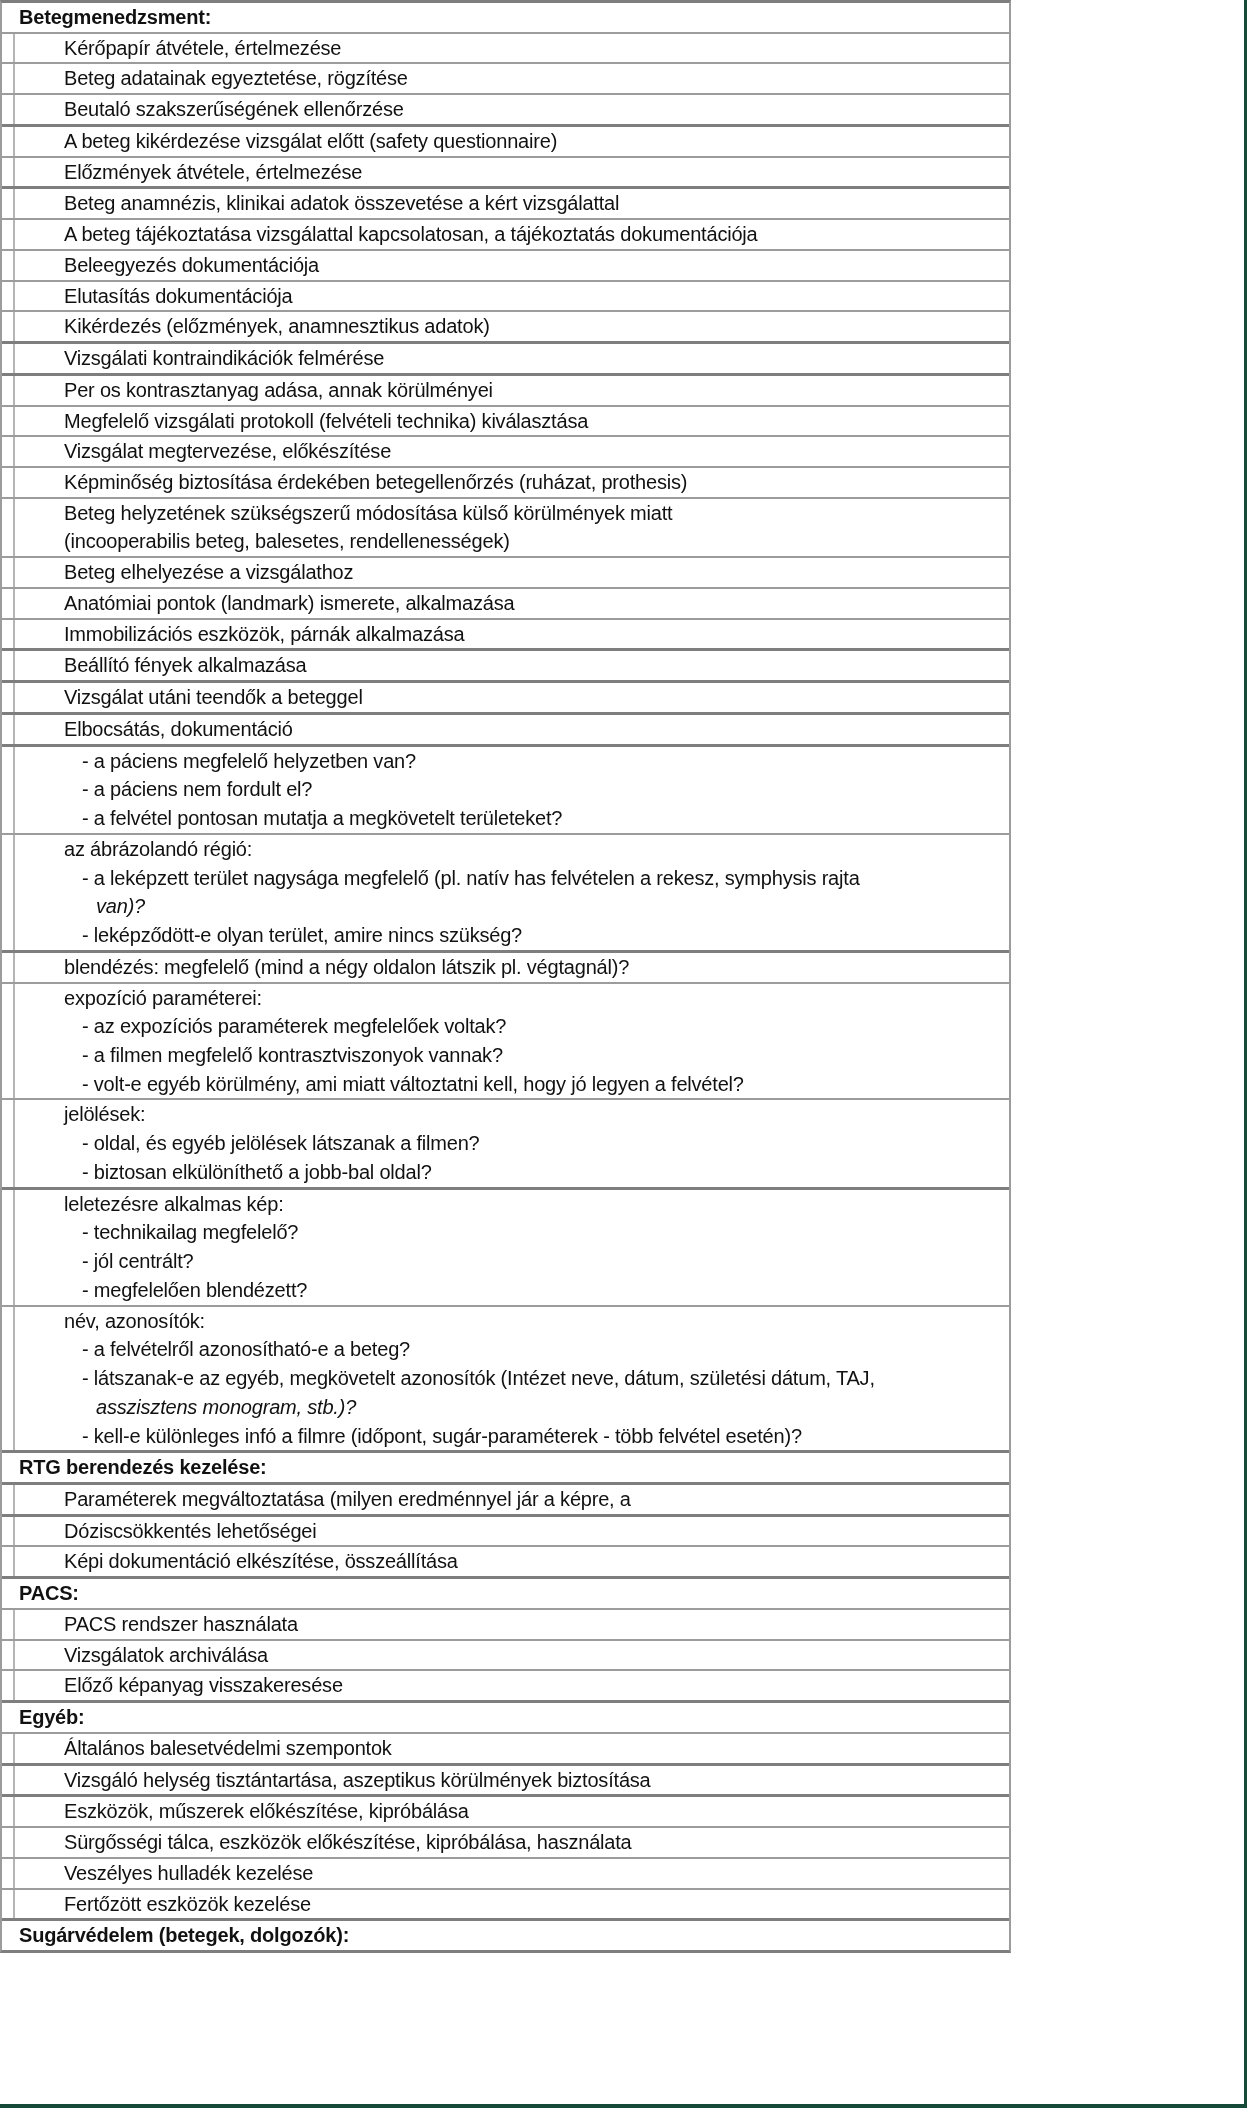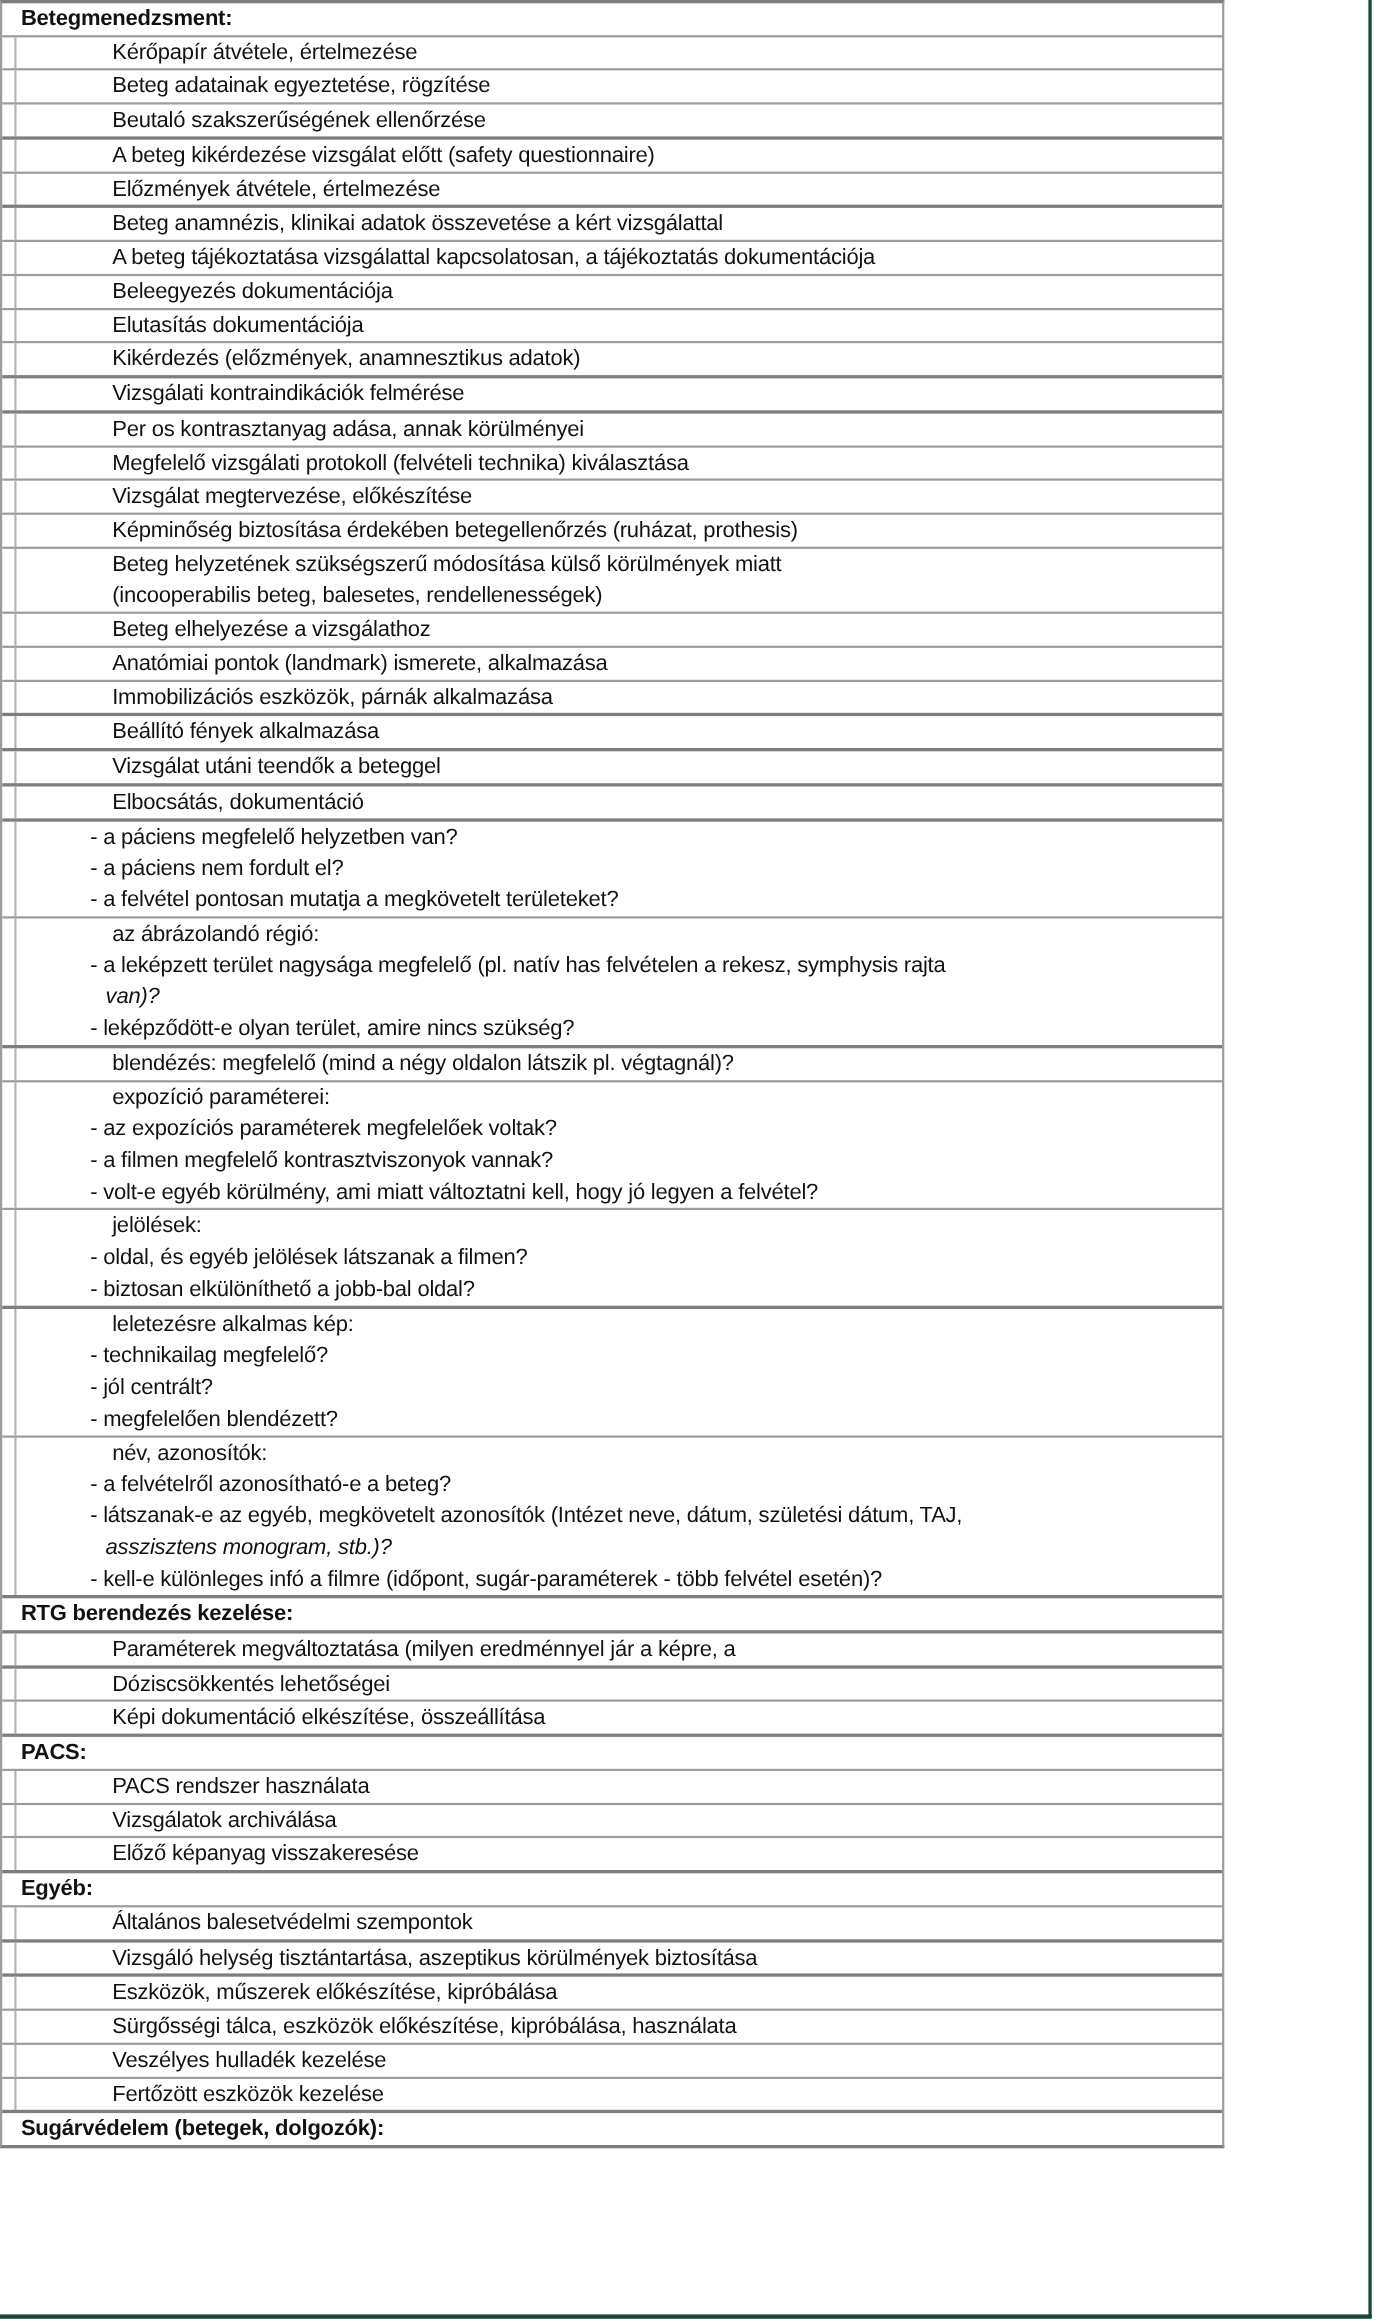--- a/index.html
+++ b/index.html
@@ -11,41 +11,41 @@
   html,body{margin:0;padding:0;background:#ffffff;}
   body{
     width:1250px;height:2113px;position:relative;overflow:hidden;
     font-family:"Liberation Sans","DejaVu Sans",sans-serif;
     color:var(--txt);
   }
   .page{position:absolute;inset:0;background:#ffffff;}
 
   
   .task-table{
-    position:absolute;left:0;top:0;width:1113px;
+    position:absolute;left:0;top:0;width:1011px;
     box-sizing:border-box;background:#ffffff;
     border-top:3px solid var(--grid-dark);
     border-bottom:3px solid var(--grid-dark);
     border-left:2px solid var(--grid);
     border-right:2px solid var(--grid);
   }
   .row{position:relative;border-top:2px solid var(--grid);}
   .row:first-child{border-top:none;}
   .row.thick{border-top:3px solid var(--grid-dark);}
   
   .row.has-col::before{
     content:"";position:absolute;left:11px;top:0;bottom:0;width:2px;
     background:#b5b5b5;
   }
   .line{
     height:28.74px;line-height:28.74px;white-space:nowrap;
     font-size:20px;letter-spacing:-0.2px;
   }
   .ind-header{padding-left:17px;font-weight:bold;}
-  .ind-item{padding-left:62px;margin-left:38px;}
+  .ind-item{padding-left:62px;}
   .ind-bullet{padding-left:94px;text-indent:-14px;}
   .ind-wrap{padding-left:94px;font-style:italic;}
 
   
   .green-right{
     position:absolute;left:1244px;top:0;width:3px;height:2107px;
     background:var(--green);
   }
   .green-bottom{
     position:absolute;left:0;top:2104px;width:1247px;height:4px;

